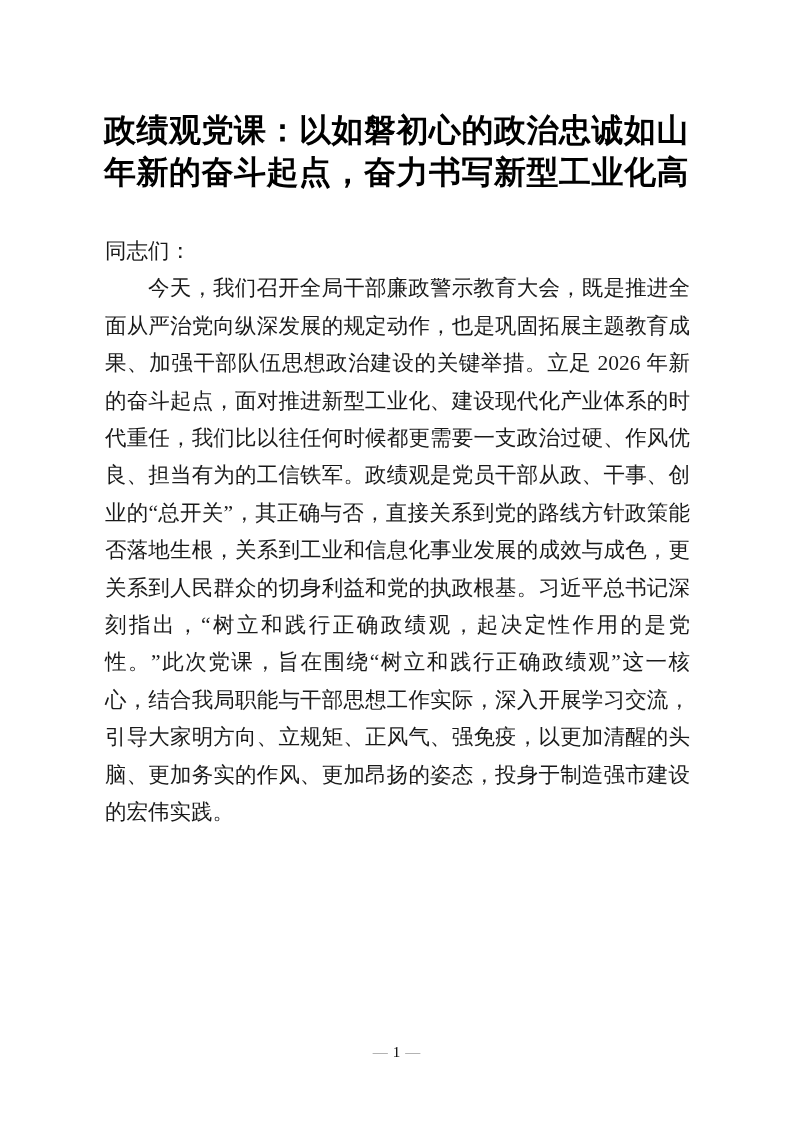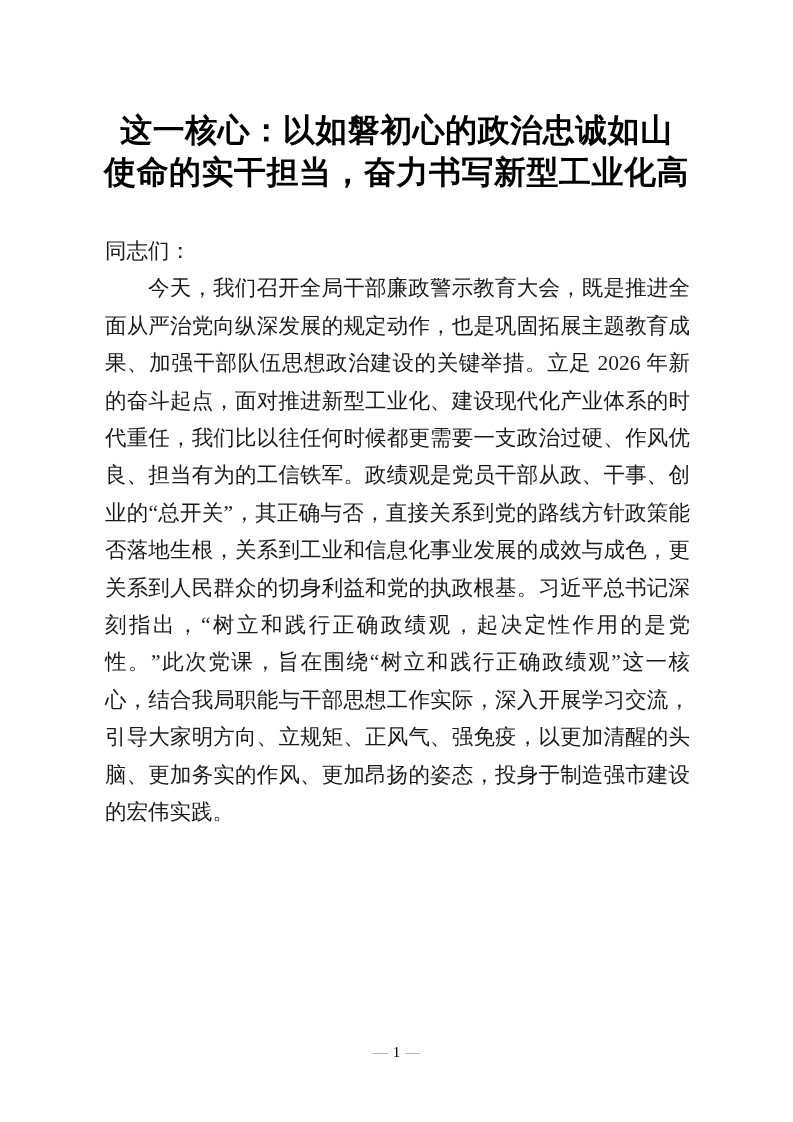--- a/index.html
+++ b/index.html
@@ -79,22 +79,22 @@
   .footer-num {
     color: #000000;
   }
 </style>
 </head>
 <body>
 
 <div class="page">
 
   <div class="doc-title">
-    <div class="title-line">这一核心：以如磐初心的政治忠诚如山</div>
-    <div class="title-line">使命的实干担当，奋力书写新型工业化高</div>
+    <div class="title-line">政绩观党课：以如磐初心的政治忠诚如山</div>
+    <div class="title-line">年新的奋斗起点，奋力书写新型工业化高</div>
   </div>
 
   <div class="body-text">
     <p class="salutation">同志们：</p>
     <p class="para">今天，我们召开全局干部廉政警示教育大会，既是推进全面从严治党向纵深发展的规定动作，也是巩固拓展主题教育成果、加强干部队伍思想政治建设的关键举措。立足 2026 年新的奋斗起点，面对推进新型工业化、建设现代化产业体系的时代重任，我们比以往任何时候都更需要一支政治过硬、作风优良、担当有为的工信铁军。政绩观是党员干部从政、干事、创业的“总开关”，其正确与否，直接关系到党的路线方针政策能否落地生根，关系到工业和信息化事业发展的成效与成色，更关系到人民群众的切身利益和党的执政根基。习近平总书记深刻指出，“树立和践行正确政绩观，起决定性作用的是党性。”此次党课，旨在围绕“树立和践行正确政绩观”这一核心，结合我局职能与干部思想工作实际，深入开展学习交流，引导大家明方向、立规矩、正风气、强免疫，以更加清醒的头脑、更加务实的作风、更加昂扬的姿态，投身于制造强市建设的宏伟实践。</p>
   </div>
 
   <div class="page-footer">
     <span class="footer-dash">—</span><span class="footer-num">1</span><span class="footer-dash">—</span>
   </div>

